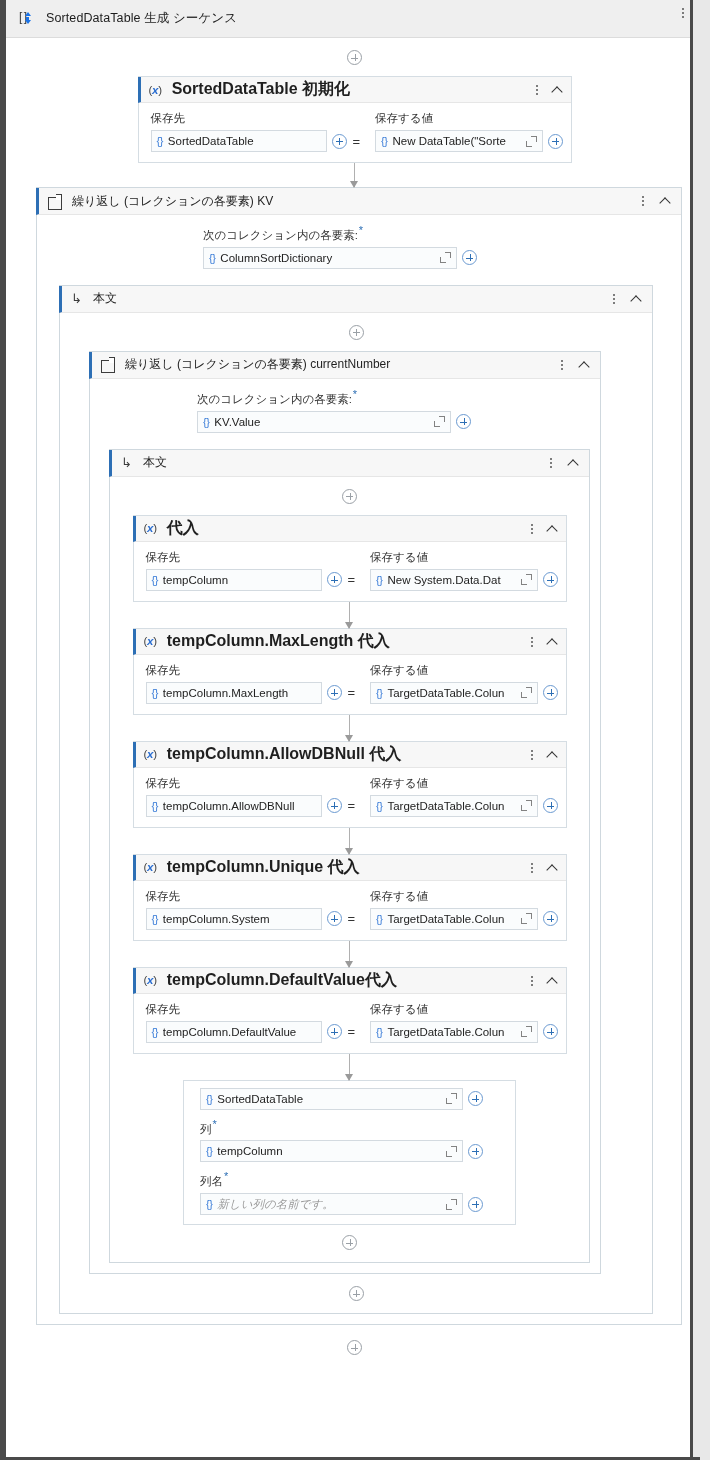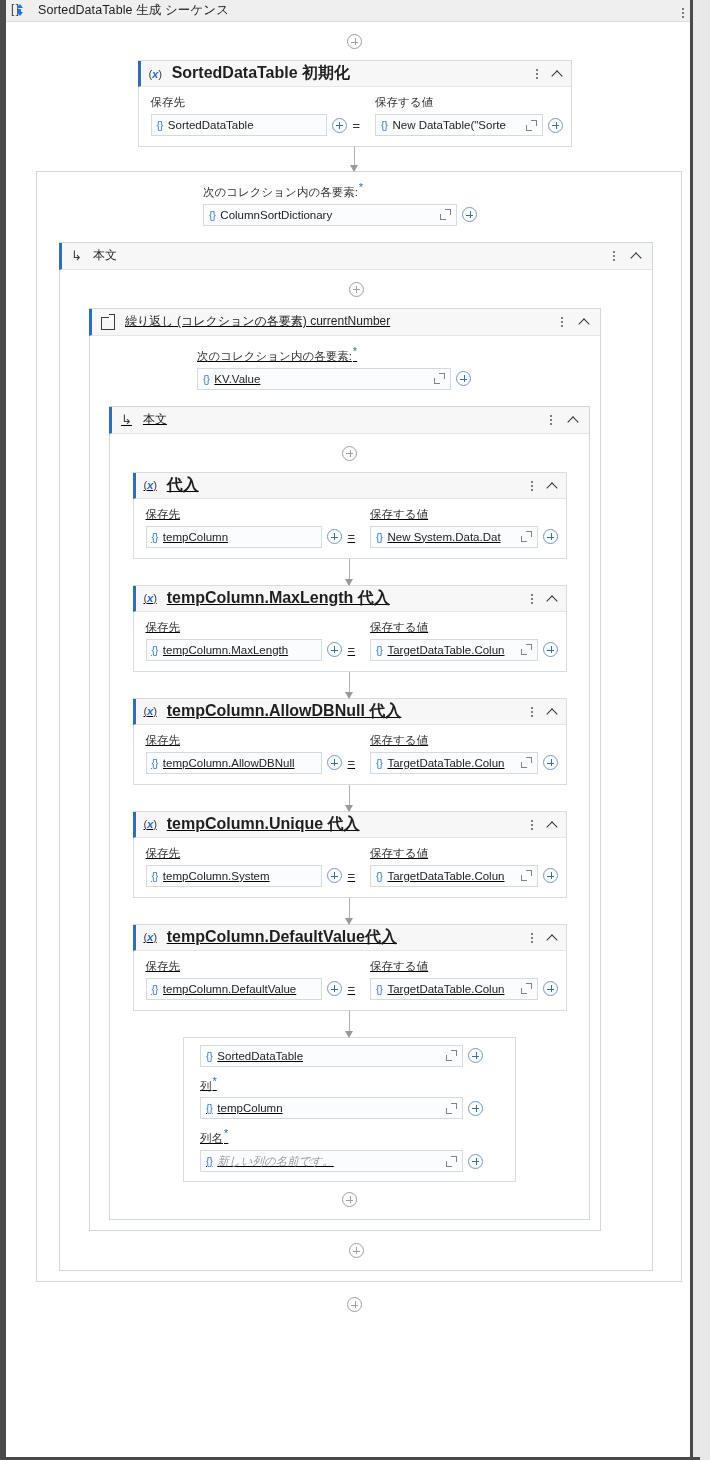--- a/index.html
+++ b/index.html
@@ -23,25 +23,25 @@
   .frame-left  { position:absolute; left:0; top:0; width:3px; height:1460px; background:#4a4a4a; z-index:50;}
   .frame-right { position:absolute; right:7px; top:0; width:3px; height:1460px; background:#4a4a4a; z-index:50;}
   .frame-gutter{ position:absolute; right:0; top:0; width:7px; height:1460px; background:#e9e9e9; z-index:49;}
   .frame-bottom{ position:absolute; left:0; bottom:0; width:710px; height:3px; background:#4a4a4a; z-index:50;}
 
   .canvas { position:absolute; left:3px; top:0; width:697px; height:1457px; background:#fff; }
 
   
   .titlebar {
     position:relative;
-    height:22px;
+    height:38px;
     background:#efefef;
     border-bottom:1px solid #dcdcdc;
     display:flex; align-items:center;
-    padding-left:6px;
+    padding-left:14px;
   }
   .titlebar .ttl {
     font-size:12.5px; color:#1c1c1c; margin-left:11px; letter-spacing:.1px;
   }
   .titlebar .kebab { position:absolute; right:14px; top:6px; }
 
   
   .icn { display:inline-flex; align-items:center; justify-content:center; flex:none; }
   .kebab {
     width:12px; height:14px;
@@ -244,20 +244,32 @@
                 <span class="plusbtn"></span>
               </div>
             </div>
           </div>
         </div>
       </div>
 
       <div class="conn arrow" style="height:24px;"></div>
 
       <div class="container" style="width:646px; margin:0 auto 0 30px;">
+        <div class="hdr">
+          <span class="icn ic-loop"></span>
+          <span class="lbl">繰り返し (コレクションの各要素) KV</span>
+          <span class="acts">
+            <span class="kebab">
+                <i></i>
+                <i></i>
+                <i></i>
+              </span>
+            <span class="chev"></span>
+          </span>
+        </div>
         <div class="inner" style="padding:9px 0 10px 0;">
 
           <div style="padding-left:166px;">
             <div class="fldlabel">
               <span>次のコレクション内の各要素:</span><span class="req">*</span>
             </div>
             <div class="fldrow">
               <div class="inputbox" style="width:254px;">
                 <span class="braces">{}</span>
                 <span class="ival">ColumnSortDictionary</span>
@@ -273,21 +285,21 @@
               <span class="lbl">本文</span>
               <span class="acts">
                 <span class="kebab">
                     <i></i>
                     <i></i>
                     <i></i>
                   </span>
                 <span class="chev"></span>
               </span>
             </div>
-            <div class="inner" style="padding:12px 0 12px 0;text-decoration:underline;">
+            <div class="inner" style="padding:12px 0 12px 0;">
 
               <div class="row-center">
                 <span class="plusnode"></span>
               </div>
 
               <div class="container" style="width:512px; margin:11px auto 0 29px;">
                 <div class="hdr">
                   <span class="icn ic-loop"></span>
                   <span class="lbl">繰り返し (コレクションの各要素) currentNumber</span>
                   <span class="acts">

